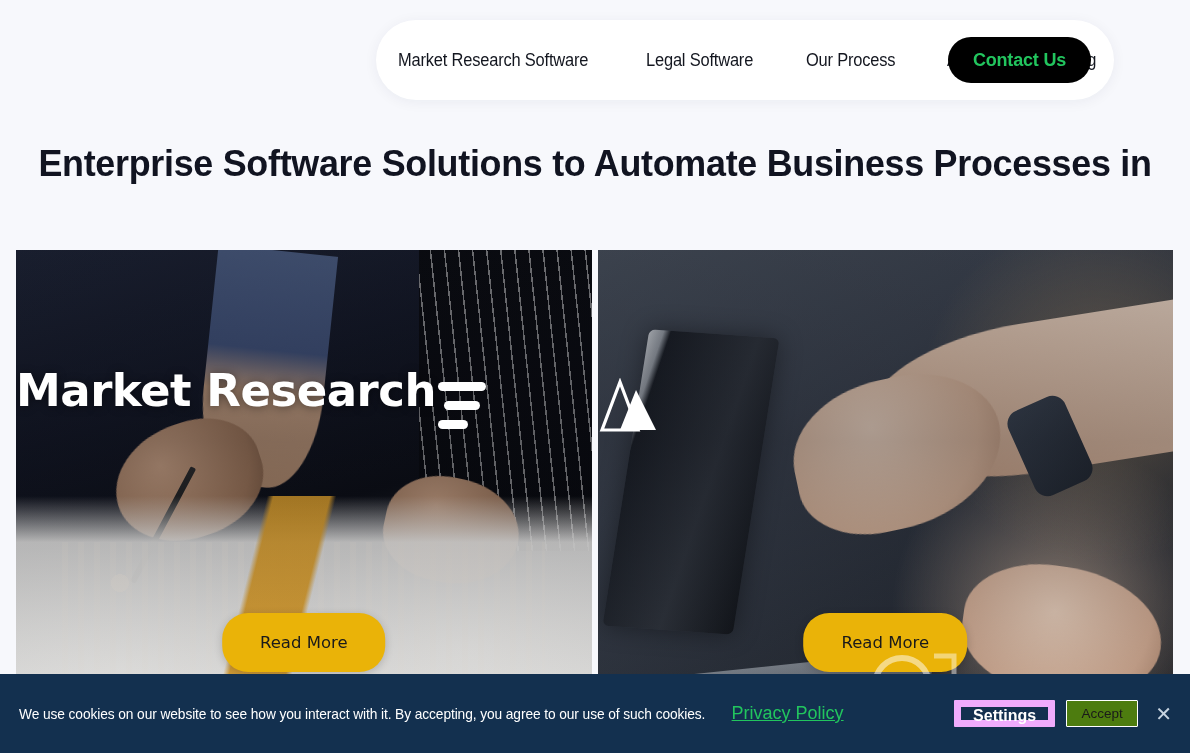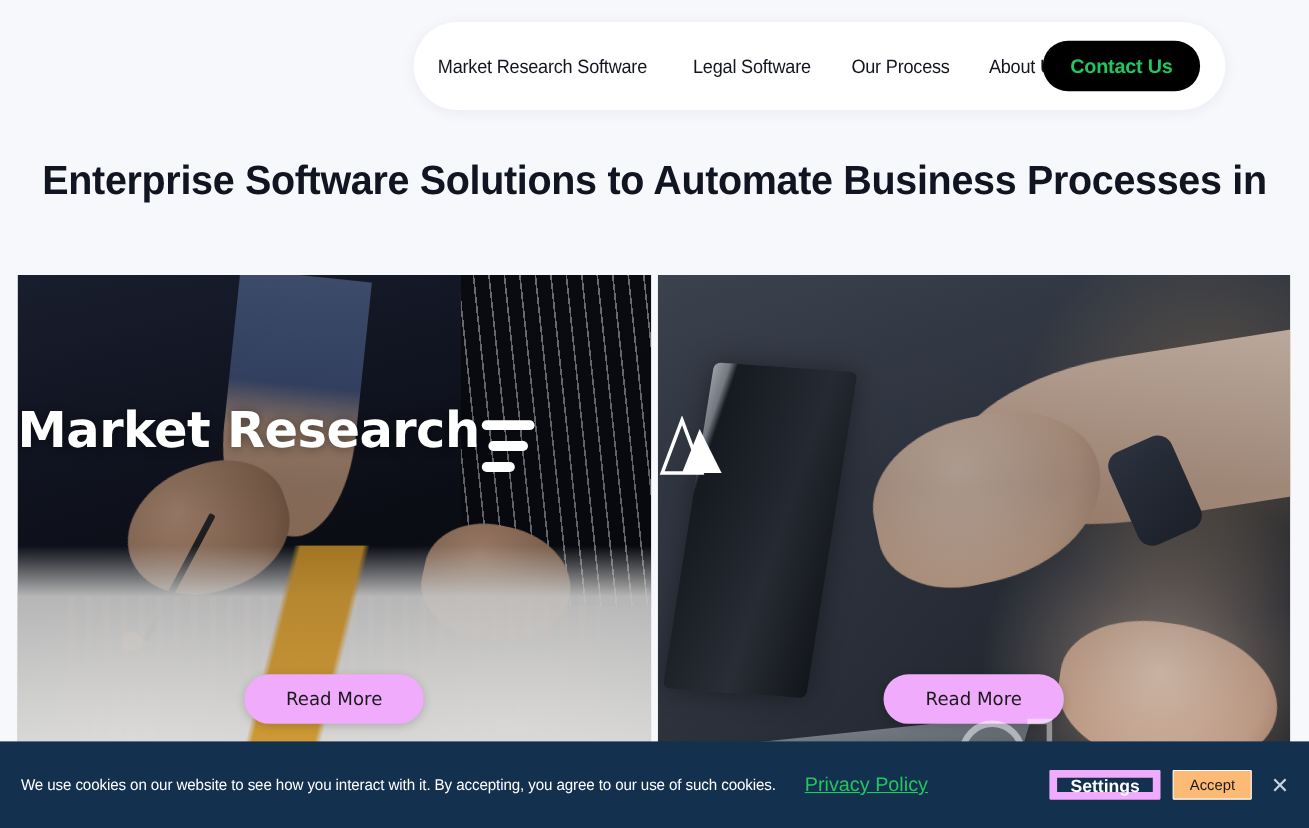--- a/index.html
+++ b/index.html
@@ -59,21 +59,21 @@
     width: 738px; height: 80px;
     background: #ffffff;
     border-radius: 40px;
     display: flex;
     align-items: center;
     box-shadow: 0 2px 14px rgba(25,30,60,0.06);
   }
   .nav-links {
     display: flex;
     align-items: center;
-    gap: 30px;
+    gap: 46px;
     margin-left: 22px;
   }
   .nav-link {
     font-family: "Liberation Sans Narrow", "Liberation Sans", sans-serif;
     font-size: 17.5px;
     color: #13161f;
     text-decoration: none;
     white-space: nowrap;
     cursor: pointer;
     letter-spacing: -0.2px;
@@ -259,24 +259,24 @@
     letter-spacing: -0.5px;
     text-shadow: 0 1px 10px rgba(0,0,0,0.45);
     white-space: nowrap;
   }
   .card-icon { margin-top: 32px; }
 
   .readmore {
     position: absolute;
     left: 50%; transform: translateX(-50%);
     top: 363px;
-    background: #f0abfc;
+    background: #eab308;
     border: none;
     border-radius: 26px;
-    height: 45px;
+    height: 59px;
     padding: 0 38px;
     font-family: "DejaVu Sans", sans-serif;
     font-size: 16.5px;
     color: #1a1a1a;
     cursor: pointer;
     white-space: nowrap;
     box-shadow: 0 2px 9px rgba(0,0,0,0.18);
   }
 
   
@@ -337,21 +337,21 @@
     font-family: "Liberation Sans Narrow", "Liberation Sans", sans-serif;
     font-size: 16px;
     font-weight: 700;
     cursor: pointer;
     border-radius: 1px;
   }
   .btn-accept {
     height: 27px;
     min-width: 72px;
     padding: 0 12px;
-    background: #fdba74;
+    background: #4d7c0f;
     border: 1px solid #ffffff;
     color: #1a1a1a;
     font-family: "Liberation Sans Narrow", "Liberation Sans", sans-serif;
     font-size: 13.5px;
     cursor: pointer;
     border-radius: 1px;
   }
   .btn-close {
     background: transparent;
     border: none;

